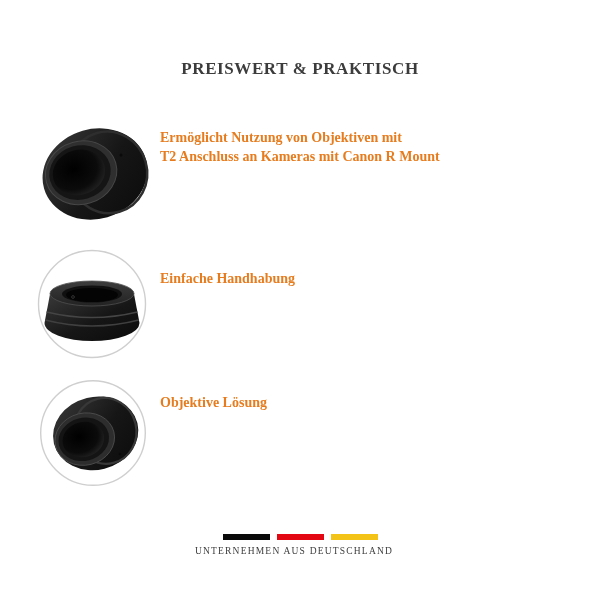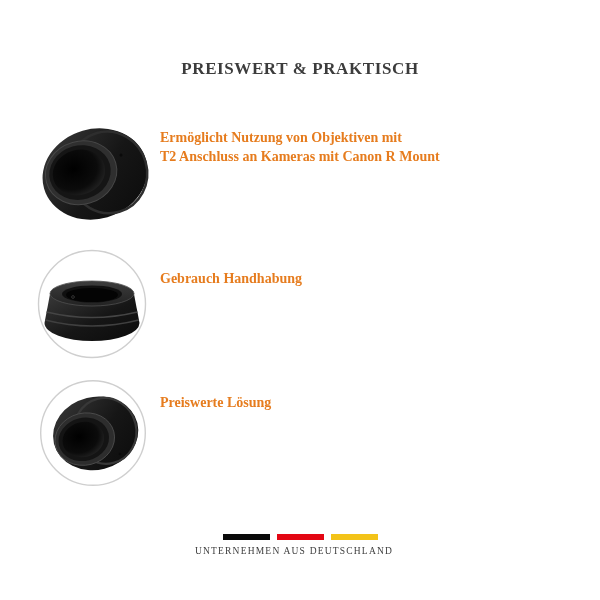--- a/index.html
+++ b/index.html
@@ -112,39 +112,39 @@
       <path d="M 14.6 64 Q 60 75 105.4 64" stroke="#454545" stroke-width="1.5" fill="none"></path>
       <path d="M 13.2 72 Q 60 84 106.8 72" stroke="#404040" stroke-width="1.5" fill="none"></path>
       <ellipse cx="60" cy="45.5" rx="42" ry="12.5" fill="url(#g-top)" stroke="#4f4f4f" stroke-width="0.8"></ellipse>
       <ellipse cx="60" cy="46" rx="30" ry="8.6" fill="#101010"></ellipse>
       <ellipse cx="60" cy="47" rx="26" ry="7" fill="#040404"></ellipse>
       <circle cx="41" cy="49" r="1.4" fill="#060606" stroke="#5a5a5a" stroke-width="0.5"></circle>
     </svg>
   </div>
 
   <div class="text-block" id="txt2">
-    <h2>Gebrauch Handhabung</h2>
+    <h2>Einfache Handhabung</h2>
   </div>
 
   <div class="img-wrap" id="img3">
     <svg viewBox="0 0 110 110">
       <circle cx="55" cy="55" r="52.3" fill="#ffffff" stroke="#cfcfcf" stroke-width="1.4"></circle>
       <g transform="rotate(-14 55 57)">
         <ellipse cx="58" cy="56" rx="43" ry="36.5" fill="url(#g-body)"></ellipse>
         <ellipse cx="68" cy="56" rx="31" ry="33" fill="none" stroke="#383838" stroke-width="2.2"></ellipse>
         <ellipse cx="46" cy="59" rx="30" ry="26" fill="#2d2d2d" stroke="#4a4a4a" stroke-width="0.9"></ellipse>
         <ellipse cx="45" cy="59" rx="25.5" ry="21.5" fill="#141414"></ellipse>
         <ellipse cx="44.5" cy="59" rx="21" ry="17.5" fill="url(#g-bore)"></ellipse>
       </g>
       <circle cx="82" cy="76" r="1.3" fill="#0a0a0a"></circle>
     </svg>
   </div>
 
   <div class="text-block" id="txt3">
-    <h2>Preiswerte Lösung</h2>
+    <h2>Objektive Lösung</h2>
   </div>
 
   <div class="flag">
     <span class="bar bar-black"></span>
     <span class="bar bar-red"></span>
     <span class="bar bar-gold"></span>
   </div>
   <div class="footer-label">UNTERNEHMEN AUS DEUTSCHLAND</div>
 
 </div>

